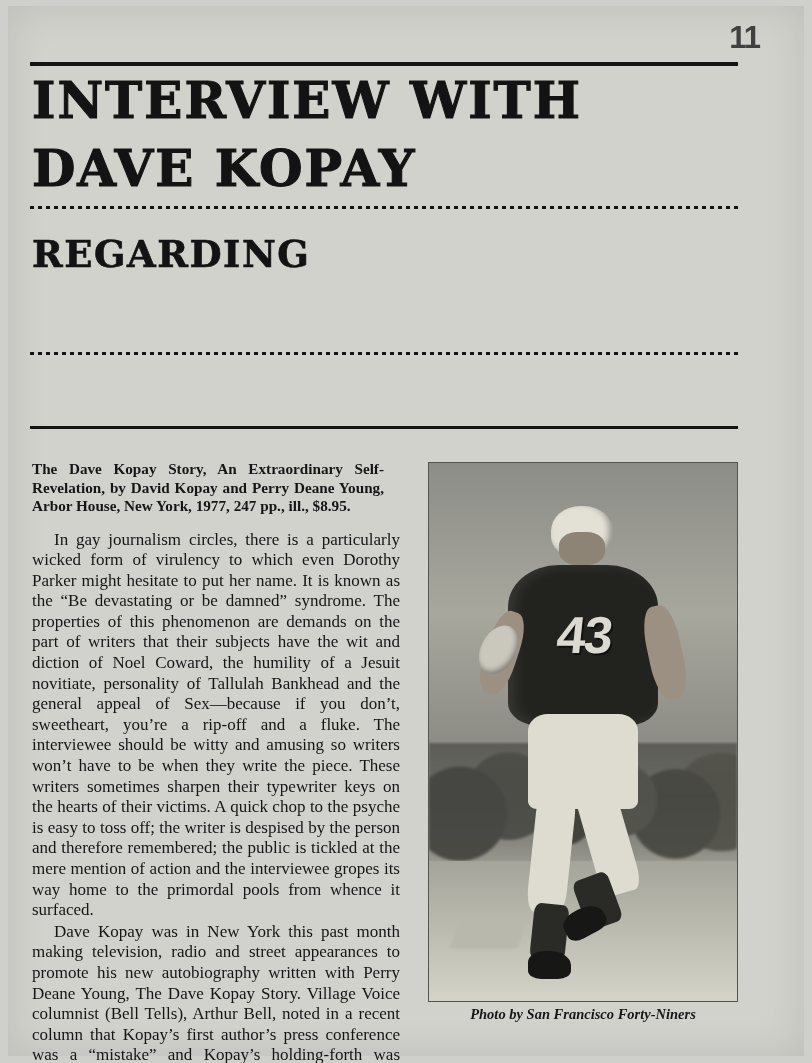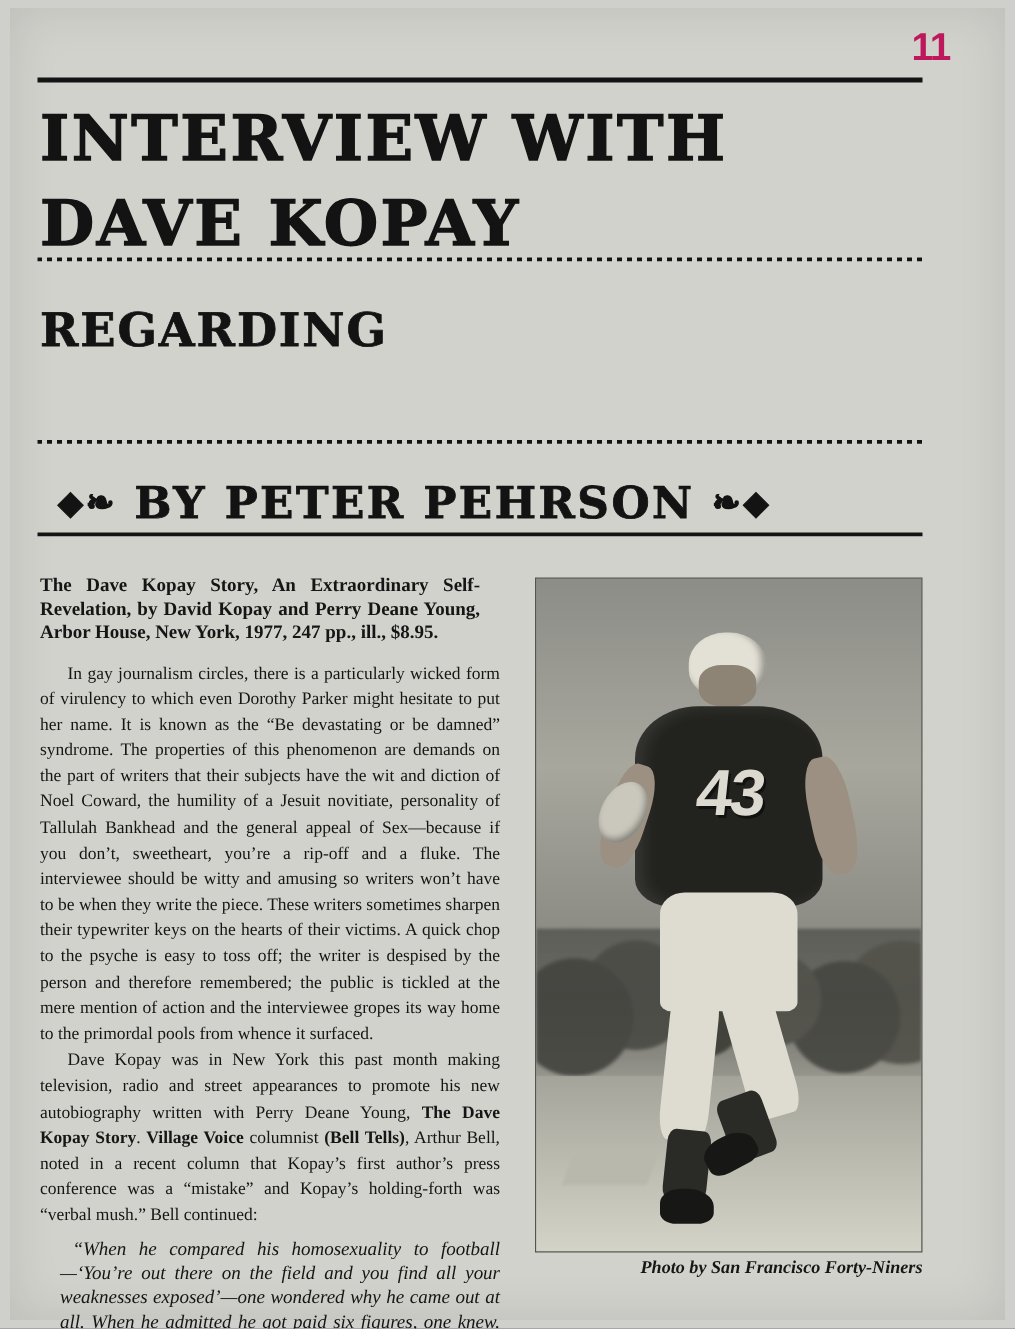--- a/index.html
+++ b/index.html
@@ -32,21 +32,21 @@
     width: 740px;
     height: 1030px;
   }
   .page-number {
     position: absolute;
     right: 10px;
     top: 6px;
     font-family: "Liberation Sans", sans-serif;
     font-weight: bold;
     font-size: 31px;
-    color: #be185d;
+    color: #404040;
     letter-spacing: -1px;
   }
   .rule-thick {
     position: absolute;
     left: 0;
     width: 708px;
     height: 4px;
     background: #141414;
   }
   .rule-dotted {
@@ -58,21 +58,20 @@
   }
   .headline {
     position: absolute;
     left: 2px;
     font-family: "DejaVu Serif", serif;
     font-weight: bold;
     color: #131313;
     letter-spacing: 1px;
     white-space: nowrap;
     transform-origin: left top;
-    margin-top: 10px;
   }
   .h-main {
     font-size: 50px;
     line-height: 54px;
     letter-spacing: 2px;
     -webkit-text-stroke: 1.1px #131313;
   }
   .h-sub {
     font-size: 37px;
     line-height: 44px;
@@ -99,37 +98,37 @@
   .bookline {
     font-family: "Liberation Serif", serif;
     font-weight: bold;
     font-size: 15.2px;
     line-height: 18.5px;
     text-align: justify;
     margin: 0 16px 14px 0;
   }
   .body-p {
     font-family: "Liberation Serif", serif;
-    font-size: 14px;
+    font-size: 17px;
     line-height: 20.6px;
     text-align: justify;
     margin: 0;
     text-indent: 22px;
   }
   .body-p + .body-p { margin-top: 1px; }
   .quote {
     font-family: "Liberation Serif", serif;
     font-style: italic;
     font-size: 15.2px;
     line-height: 19.4px;
     text-align: justify;
     margin: 6px 0 0 16px;
     text-indent: 10px;
   }
-  .b { font-weight: bold; }
+  .b { font-weight: normal; }
 
   .photo-wrap {
     position: absolute;
     left: 398px;
     top: 448px;
     width: 310px;
     height: 540px;
   }
   .photo {
     position: absolute;
@@ -277,21 +276,21 @@
     border-radius: 40% 50% 30% 30%;
   }
   .shoe-a { left: 22%; top: 94%; width: 22%; height: 6%; }
   .shoe-b { left: 40%; top: 85%; width: 22%; height: 6%; transform: rotate(-28deg); }
 
   .photo-credit {
     position: absolute;
     left: 398px;
     top: 992px;
     width: 310px;
-    text-align: right;
+    text-align: center;
     font-family: "Liberation Serif", serif;
     font-weight: bold;
     font-style: italic;
     font-size: 14.5px;
     color: #161616;
   }
 </style>
 </head>
 <body>
 
@@ -306,25 +305,20 @@
 
     <div class="headline h-main" style="top:60px;">INTERVIEW WITH</div>
     <div class="headline h-main" style="top:128px;">DAVE KOPAY</div>
 
     <div class="rule-dotted" style="top:192px;"></div>
 
     <div class="headline h-sub" style="top:218px;text-align:center;">REGARDING</div>
 
     <div class="rule-dotted" style="top:338px;"></div>
 
-    <div class="headline h-by" style="top:358px; left:16px;">
-      <span class="orn">◆❧</span>
-      <span>BY PETER PEHRSON</span>
-      <span class="orn">❧◆</span>
-    </div>
 
     <div class="rule-thick" style="top:412px; height:3px;"></div>
 
     <div class="col-left">
       <p class="bookline">The Dave Kopay Story, An Extraordinary Self-Revelation, by David Kopay and Perry Deane Young, Arbor House, New York, 1977, 247 pp., ill., $8.95.</p>
 
       <p class="body-p">In gay journalism circles, there is a particularly wicked form of virulency to which even Dorothy Parker might hesitate to put her name.  It is known as the “Be devastating or be damned” syndrome.  The properties of this phenomenon are demands on the part of writers that their subjects have the wit and diction of Noel Coward, the humility of a Jesuit novitiate, personality of Tallulah Bankhead and the general appeal of Sex—because if you don’t, sweetheart, you’re a rip-off and a fluke.  The interviewee should be witty and amusing so writers won’t have to be when they write the piece.   These writers sometimes sharpen their typewriter keys on the hearts of their victims.  A quick chop to the psyche is easy to toss off; the writer is despised by the person and therefore remembered; the public is tickled at the mere mention of action and the interviewee gropes its way home to the primordal pools from whence it surfaced.</p>
 
       <p class="body-p"><span>Dave Kopay was in New York this past month making television, radio and street appearances to promote his new autobiography written with Perry Deane Young, </span><span class="b">The Dave Kopay Story</span><span>.  </span><span class="b">Village Voice</span><span> columnist </span><span class="b">(Bell Tells)</span><span>, Arthur Bell, noted in a recent column that Kopay’s first author’s press conference was a “mistake” and Kopay’s holding-forth was “verbal mush.”  Bell continued:</span></p>
 

